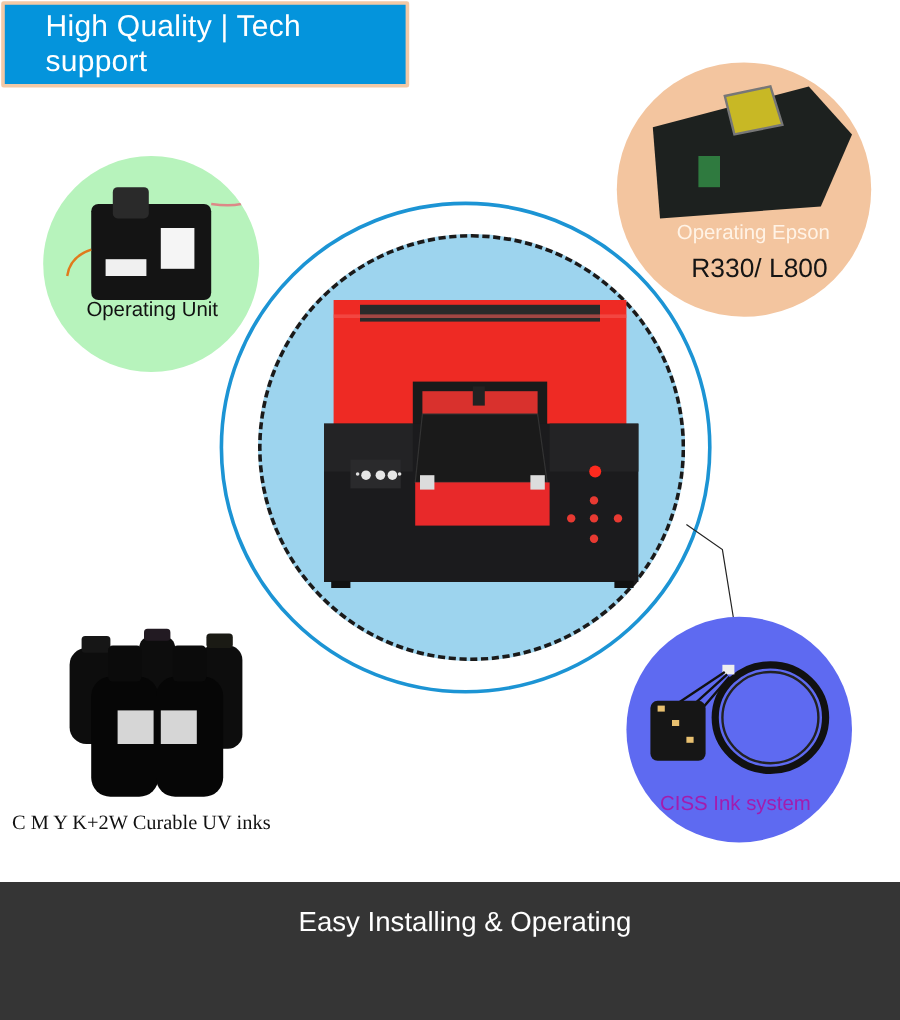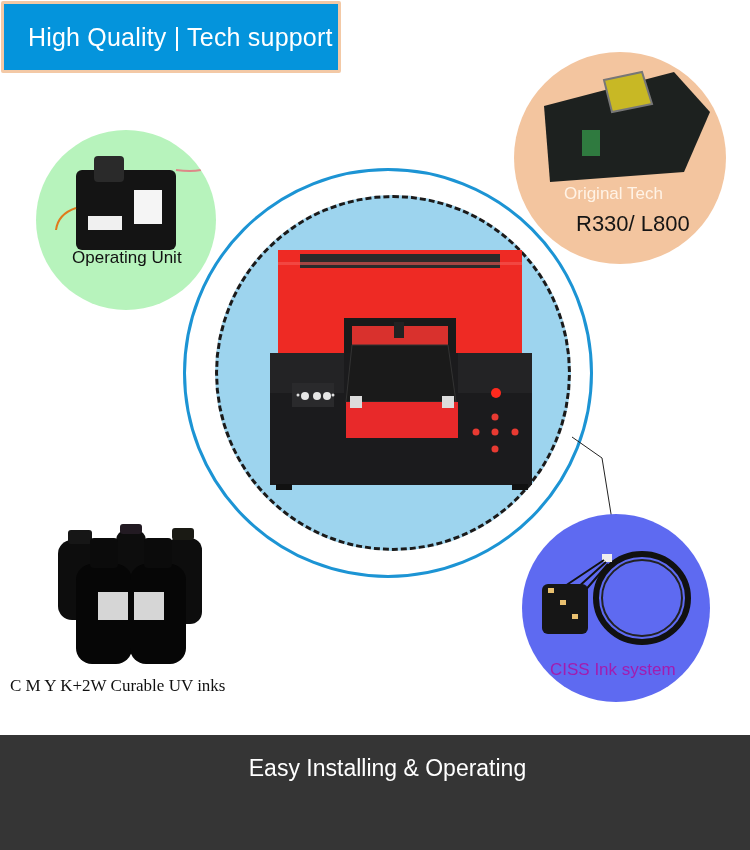--- a/index.html
+++ b/index.html
@@ -3,21 +3,21 @@
 <meta charset="utf-8">
 <style>
   * { box-sizing: border-box; margin: 0; padding: 0; }
   html, body { width: 750px; height: 850px; background: #ffffff; overflow: hidden; }
   body { position: relative; font-family: "Liberation Sans", "DejaVu Sans", sans-serif; }
 
   .badge {
     position: absolute; left: 1px; top: 1px; width: 340px; height: 72px;
     background: #0494dc; border: 3px solid #f3c9a6; border-radius: 2px;
     color: #ffffff; font-size: 25px; font-weight: normal;
-    display: flex; align-items: center; padding-left: 24px; letter-spacing: 0.2px;
+    display: flex; align-items: center; padding-left: 34px; letter-spacing: 0.2px;
   }
 
   .circle { position: absolute; border-radius: 50%; overflow: hidden; }
 
   .center-outer {
     position: absolute; left: 183px; top: 168px; width: 410px; height: 410px;
     border-radius: 50%; border: 3px solid #1c94d4; background: #fff;
   }
   .center-inner {
     position: absolute; left: 215px; top: 195px; width: 356px; height: 356px;
@@ -106,21 +106,21 @@
 </div>
 <span class="label lbl-clean">Operating Unit</span>
 
 <div class="circle peach">
   <svg width="212" height="212">
     <polygon points="30,54 160,20 196,60 170,120 36,130" fill="#1d211f"></polygon>
     <polygon points="90,28 128,20 138,52 98,60" fill="#c8b825" stroke="#777" stroke-width="2"></polygon>
     <rect x="68" y="78" width="18" height="26" fill="#2f7a3f"></rect>
   </svg>
 </div>
-<span class="label lbl-epson1">Original Tech</span>
+<span class="label lbl-epson1">Operating Epson</span>
 <span class="label lbl-epson2">R330/ L800</span>
 
 <div class="circle violet">
   <svg width="188" height="188">
     <ellipse cx="120" cy="84" rx="46" ry="44" fill="none" stroke="#111" stroke-width="6"></ellipse>
     <ellipse cx="120" cy="84" rx="40" ry="38" fill="none" stroke="#222" stroke-width="2"></ellipse>
     <rect x="80" y="40" width="10" height="8" fill="#eee"></rect>
     <path d="M82 46 L40 74 M84 48 L44 84 M86 50 L48 94" stroke="#111" stroke-width="2"></path>
     <rect x="20" y="70" width="46" height="50" rx="6" fill="#161616"></rect>
     <rect x="26" y="74" width="6" height="5" fill="#e8c070"></rect>

